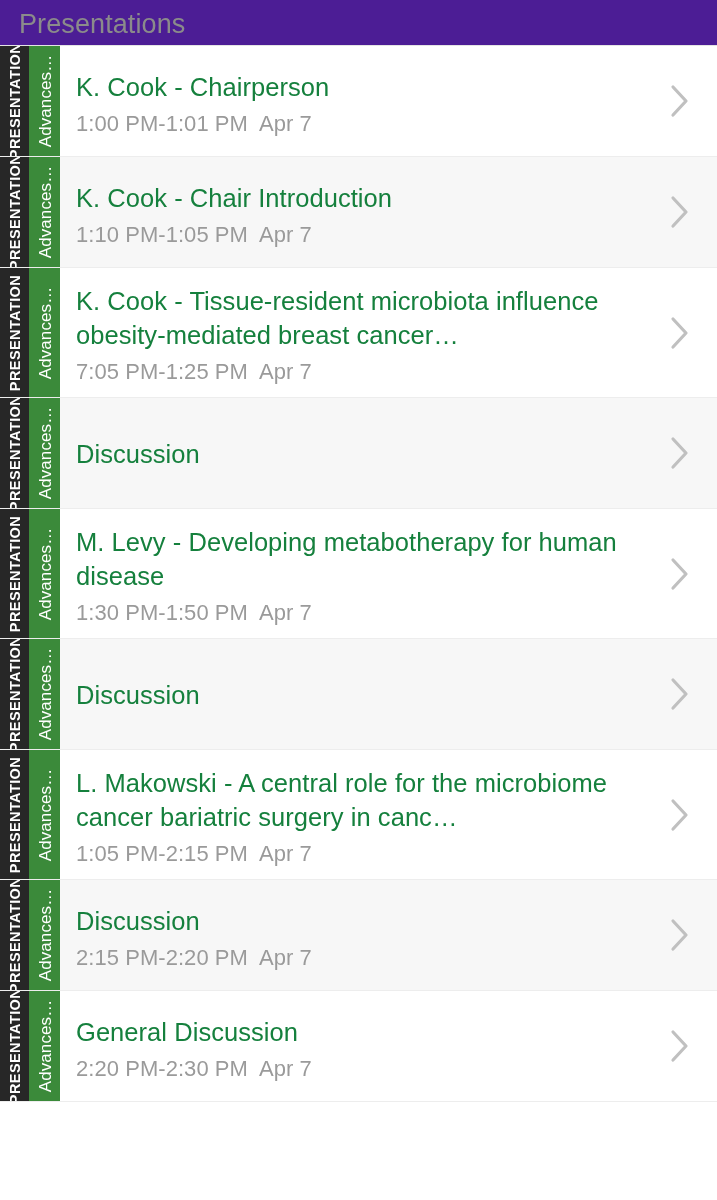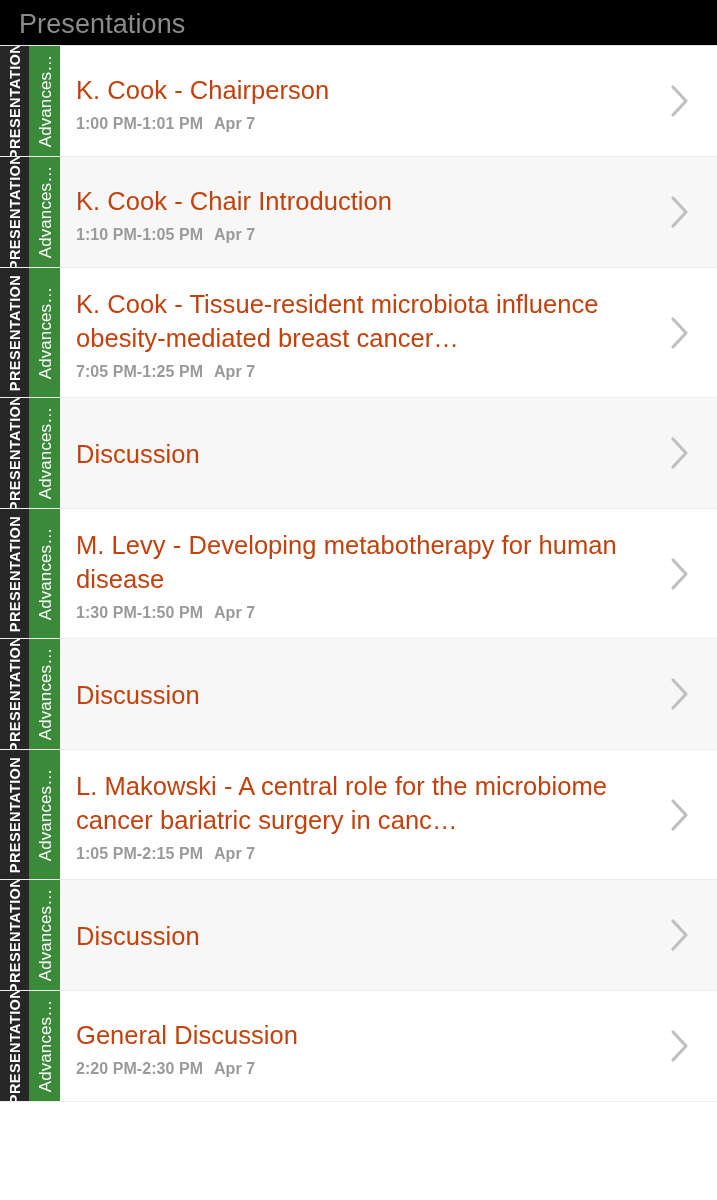--- a/index.html
+++ b/index.html
@@ -37,21 +37,21 @@
     height: 5px;
     background: #5aa84f;
   }
 
   
   .header {
     position: absolute;
     top: 0; left: 0;
     width: 717px;
     height: 46px;
-    background: #000000;
+    background: #4c1d95;
     border-bottom: 1px solid #e4e4e4;
     display: flex;
     align-items: center;
   }
   .header-title {
     margin-left: 19px;
     font-size: 27px;
     font-weight: 400;
     color: #8b8b8b;
     letter-spacing: 0.1px;
@@ -120,30 +120,30 @@
     flex: 1 1 auto;
     min-width: 0;
     padding: 18px 0 16px 16px;
     display: flex;
     flex-direction: column;
     justify-content: center;
   }
   .row-title {
     font-size: 25.5px;
     font-weight: 400;
-    color: #c2410c;
+    color: #15803d;
     line-height: 34px;
     letter-spacing: 0.05px;
     max-width: 560px;
     word-break: normal;
   }
   .row-meta {
     margin-top: 9px;
-    font-size: 16px;
-    font-weight: 700;
+    font-size: 22px;
+    font-weight: 400;
     color: #9a9a9a;
     line-height: 1;
     letter-spacing: 0.05px;
   }
   .row-meta .gap {
     display: inline-block;
     width: 11px;
   }
 
   .row-chevron {
@@ -314,20 +314,23 @@
   </div>
       <div class="row alt" style="height: 111px;">
     <div class="rail rail-dark">
       <span class="rail-text">PRESENTATION</span>
     </div>
     <div class="rail rail-green">
       <span class="rail-text">Advances…</span>
     </div>
     <div class="row-content">
       <div class="row-title">Discussion</div>
+      <div class="row-meta">
+        <span>2:15 PM-2:20 PM</span><span class="gap"></span><span>Apr 7</span>
+      </div>
     </div>
     <div class="row-chevron">
       <span>
         <svg width="26" height="42" viewBox="0 0 26 42" aria-hidden="true">
           <polyline points="6,7 19,21 6,35" fill="none" stroke="#c0c0c0" stroke-width="3.2" stroke-linecap="round" stroke-linejoin="round"></polyline>
         </svg>
       </span>
     </div>
   </div>
       <div class="row" style="height: 111px;">

